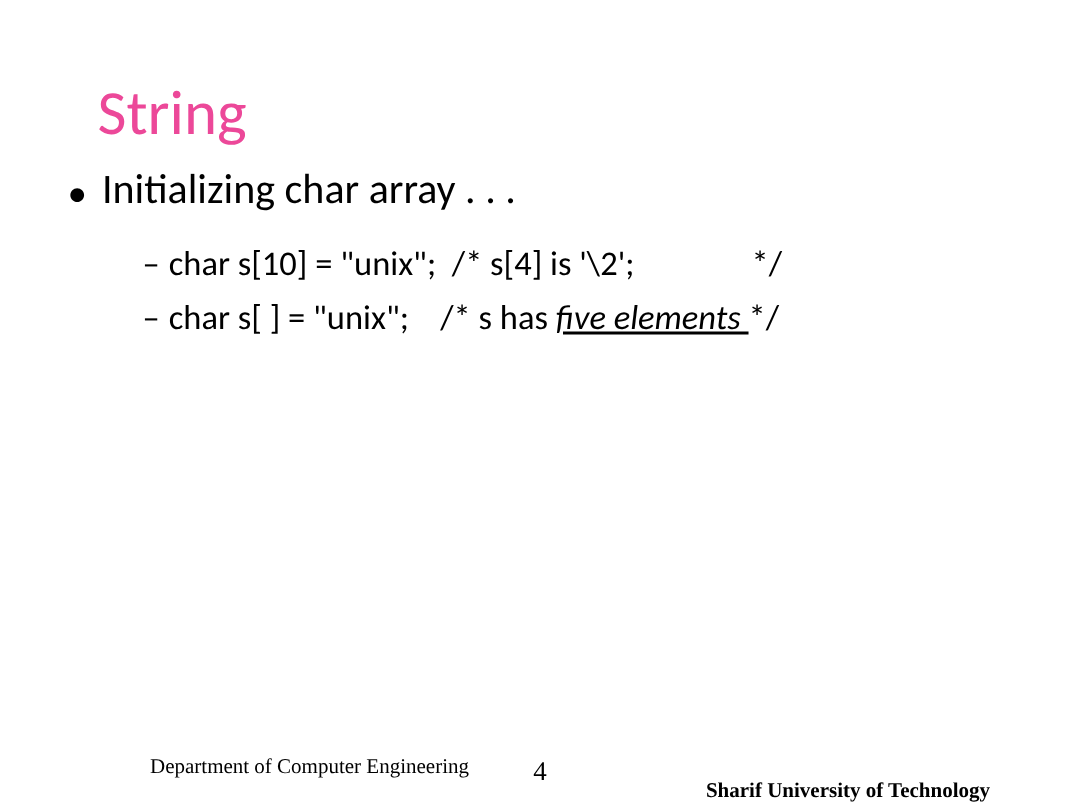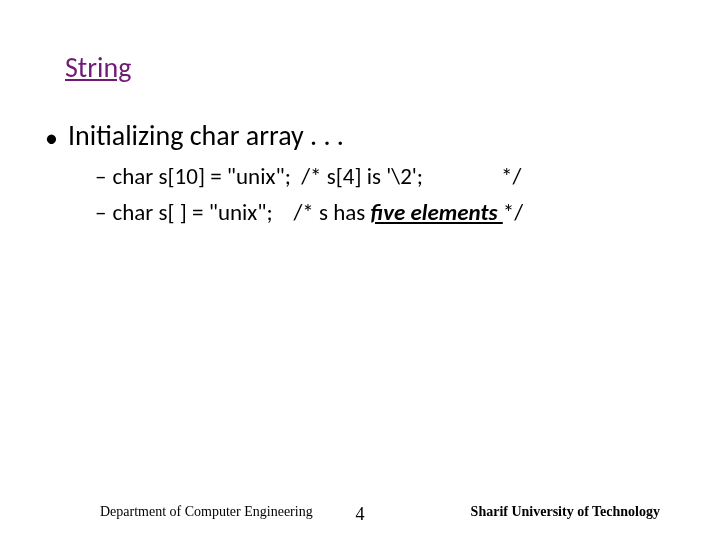--- a/index.html
+++ b/index.html
@@ -10,27 +10,26 @@
     background: #ffffff;
     font-family: Calibri, "Segoe UI", Arial, sans-serif;
     color: #000;
     overflow: hidden;
     position: relative;
   }
   .title {
     position: absolute;
     top: 50px;
     left: 65px;
-    font-size: 28px;
-    color: #701a75;
-    text-decoration: underline;
+    font-size: 42px;
+    color: #ec4899;
   }
   .lvl1 {
     position: absolute;
-    top: 118px;
+    top: 108px;
     left: 45px;
     font-size: 28px;
     color: #000;
   }
   .bullet1 {
     display: inline-block;
     vertical-align: middle;
     margin-right: 10px;
     font-size: 26px;
     line-height: 1;
@@ -40,21 +39,21 @@
     left: 95px;
     font-size: 23px;
     color: #000;
   }
   .lvl2 .dash {
     margin-right: 6px;
   }
   .row1 { top: 162px; }
   .row2 { top: 198px; }
   .stress {
-    font-weight: 700;
+    font-weight: 400;
     font-style: italic;
     text-decoration: underline;
   }
   .footer {
     position: absolute;
     bottom: 36px;
     left: 0;
     width: 720px;
     font-size: 14px;
   }
@@ -69,20 +68,21 @@
     width: 720px;
     text-align: center;
     font-family: Georgia, "Times New Roman", serif;
     font-size: 18px;
   }
   .footer-right {
     position: absolute;
     right: 60px;
     font-family: Georgia, "Times New Roman", serif;
     font-weight: 700;
+    margin-top: 16px;
   }
 </style>
 </head>
 <body>
 
 <div class="title">String</div>
 
 <div class="lvl1">
   <span class="bullet1">•</span><span>Initializing char array . . .</span>
 </div>

